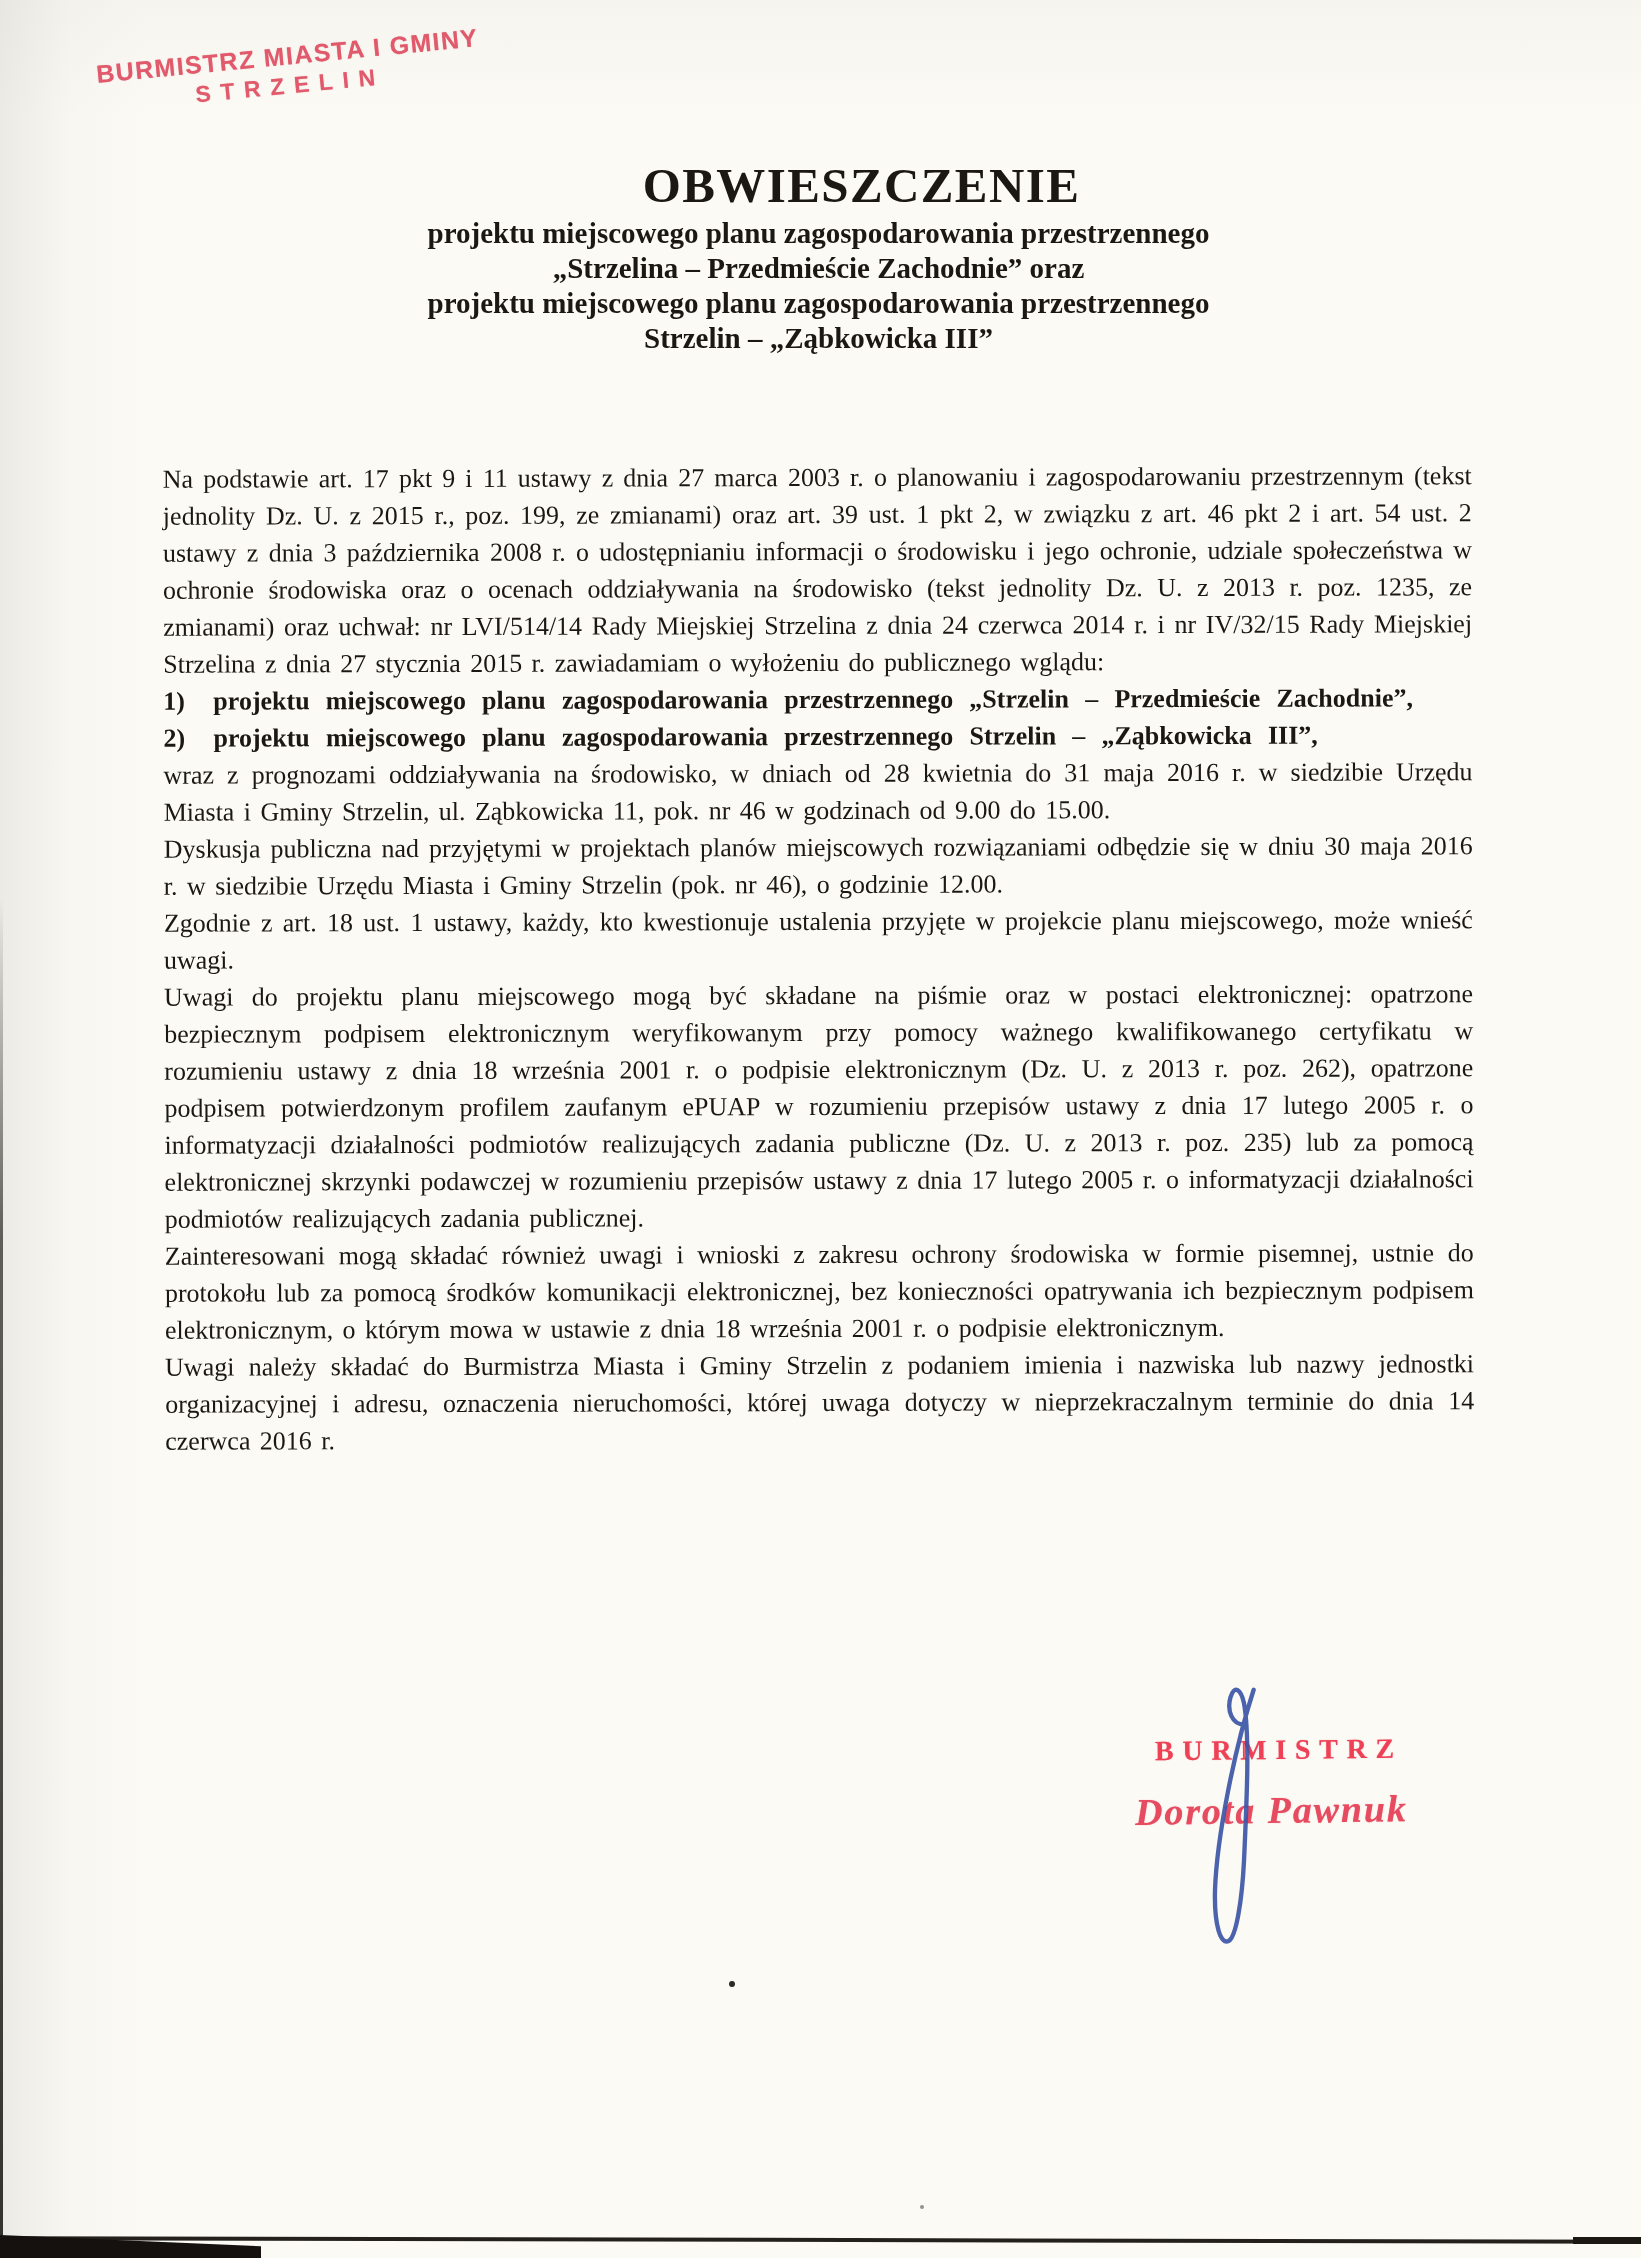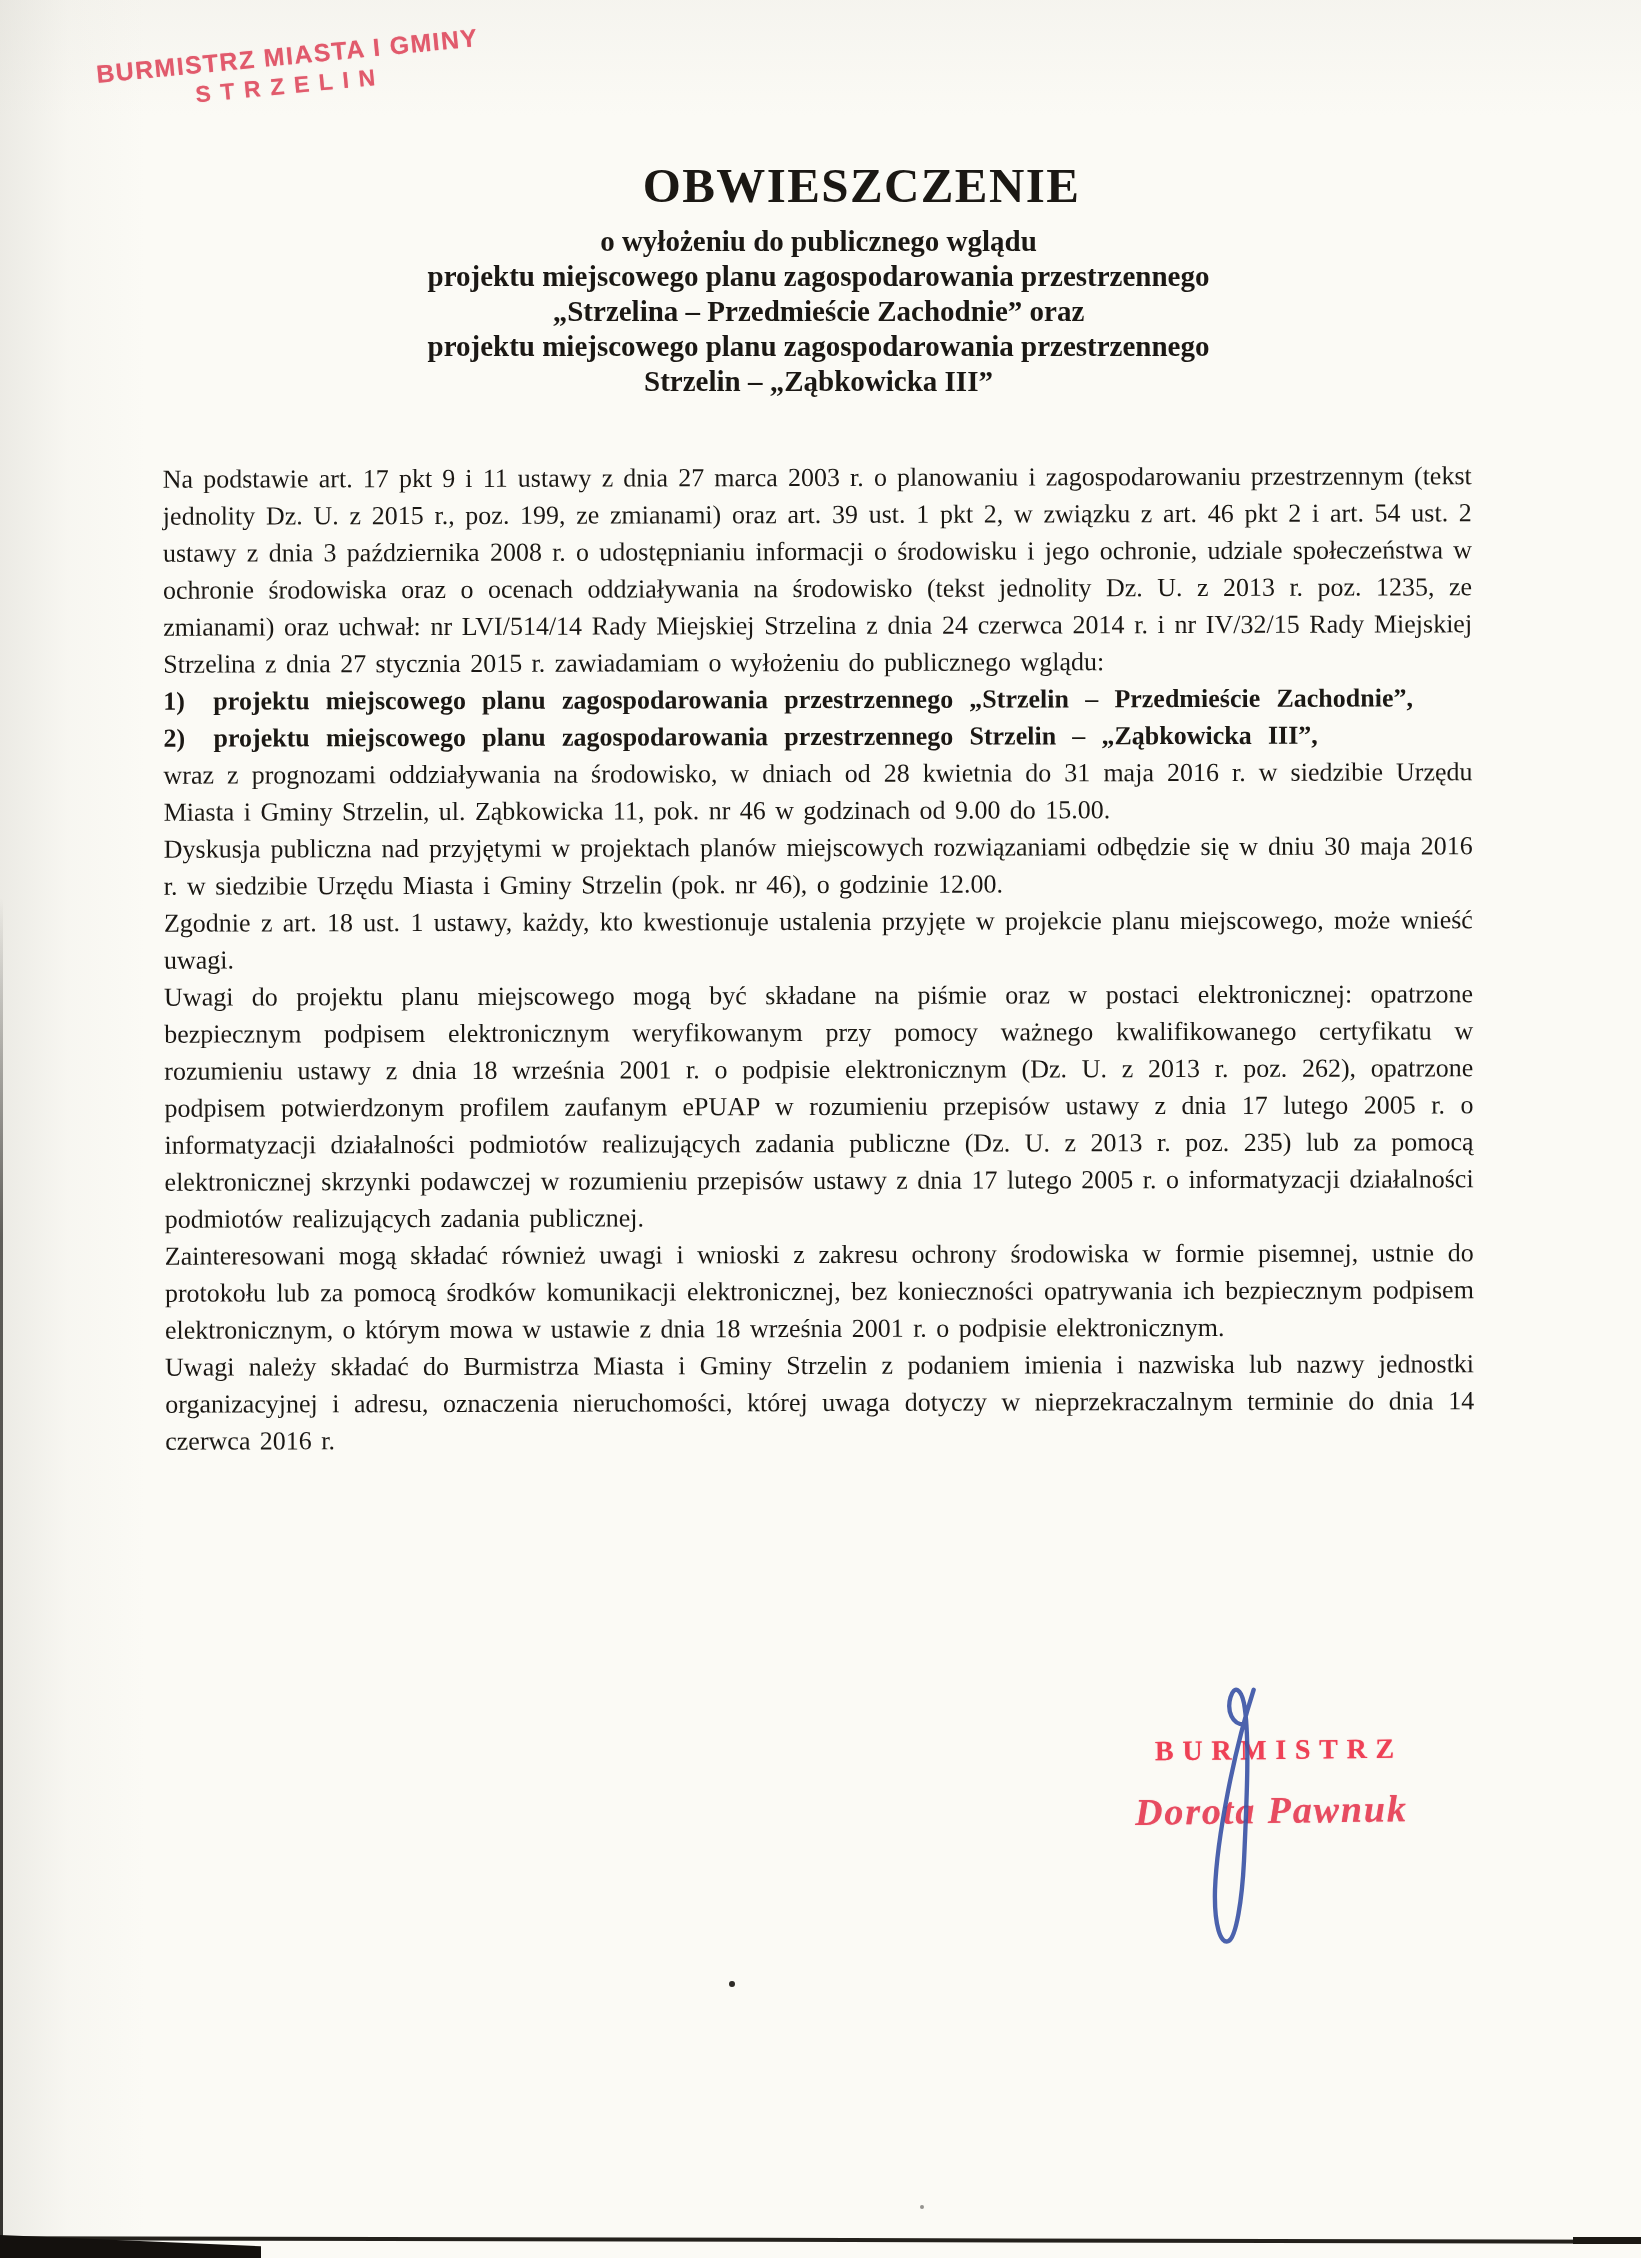--- a/index.html
+++ b/index.html
@@ -81,21 +81,20 @@
 
 <div class="page">
 
   <div class="top-stamp">
     <div class="l1">BURMISTRZ MIASTA I GMINY</div>
     <div class="l2">STRZELIN</div>
   </div>
 
   <div class="header">
     <div class="h1">OBWIESZCZENIE</div>
-    <div class="h3 first">o wyłożeniu do publicznego wglądu</div>
     <div class="h3">projektu miejscowego planu zagospodarowania przestrzennego</div>
     <div class="h3">„Strzelina – Przedmieście Zachodnie” oraz</div>
     <div class="h3">projektu miejscowego planu zagospodarowania przestrzennego</div>
     <div class="h3">Strzelin – „Ząbkowicka III”</div>
   </div>
 
   <div class="content">
     <p>Na podstawie art. 17 pkt 9 i 11 ustawy z dnia 27 marca 2003 r. o planowaniu i zagospodarowaniu przestrzennym (tekst jednolity Dz. U. z 2015 r., poz. 199, ze zmianami) oraz art. 39 ust. 1 pkt 2, w związku z art. 46 pkt 2 i art. 54 ust. 2 ustawy z dnia 3 października 2008 r. o udostępnianiu informacji o środowisku i jego ochronie, udziale społeczeństwa w ochronie środowiska oraz o ocenach oddziaływania na środowisko (tekst jednolity Dz. U. z 2013 r. poz. 1235, ze zmianami) oraz uchwał: nr LVI/514/14 Rady Miejskiej Strzelina z dnia 24 czerwca 2014 r. i nr IV/32/15 Rady Miejskiej Strzelina z dnia 27 stycznia 2015 r. zawiadamiam o wyłożeniu do publicznego wglądu:</p>
     <div class="li">
       <span class="marker">1)</span>

